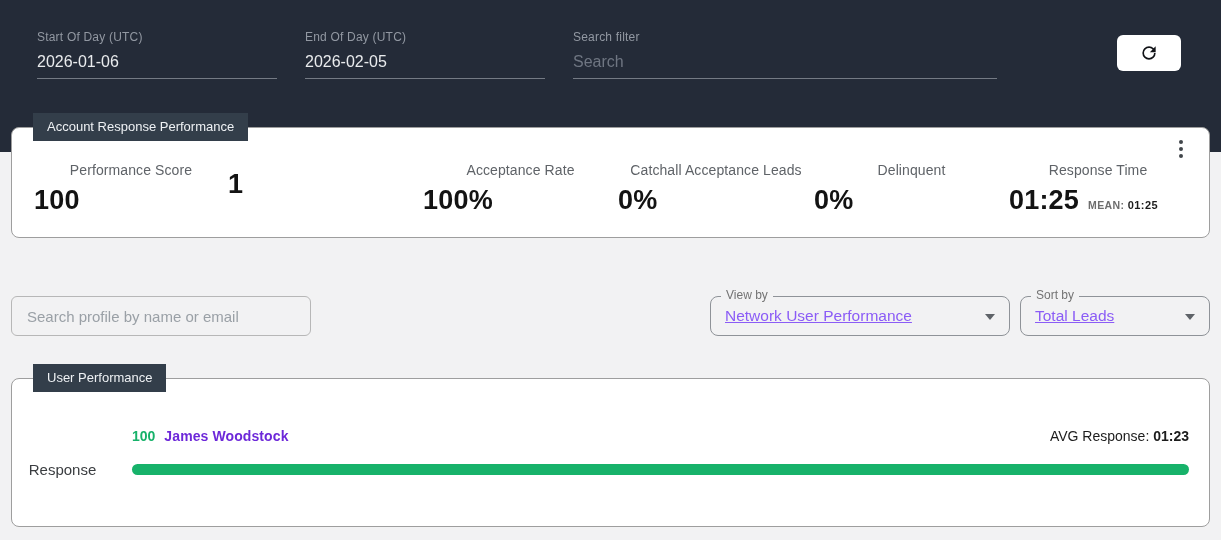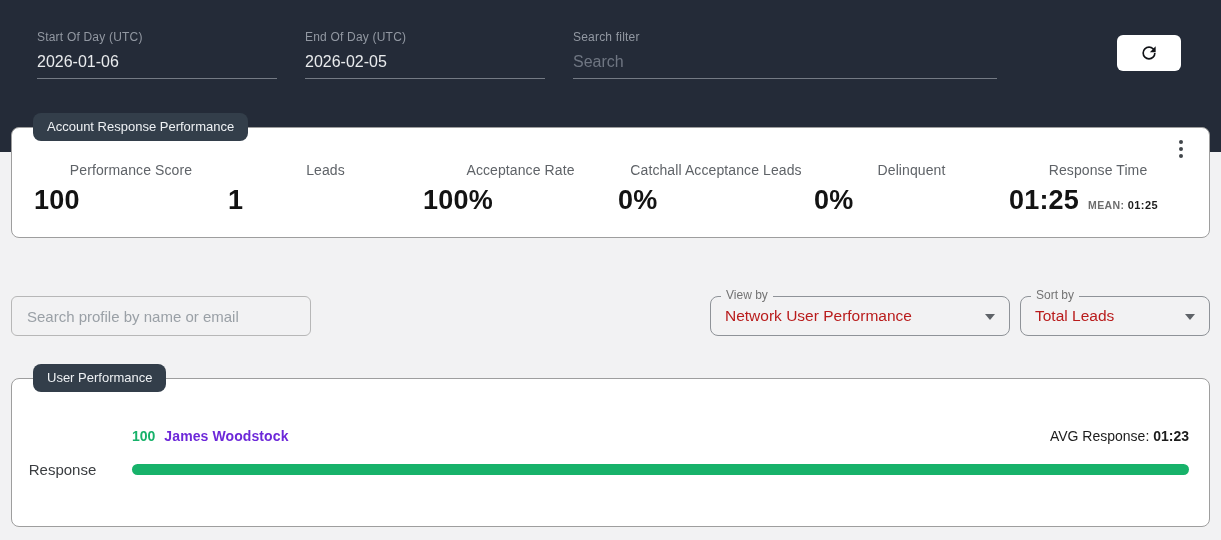--- a/index.html
+++ b/index.html
@@ -71,21 +71,21 @@
   .chip {
     position: absolute;
     top: -15px;
     left: 21px;
     background: #333e4a;
     color: #eef1f4;
     font-size: 13px;
     line-height: 28px;
     height: 28px;
     padding: 0 14px;
-    border-radius: 8px;
+    border-radius: 0;
     white-space: nowrap;
     z-index: 2;
   }
 
   
   .account-card { margin-top: -25px; height: 111px; }
   .metrics {
     display: grid;
     grid-template-columns: 194px 195px 195px 196px 195px 1fr;
     padding: 34px 22px 0 22px;
@@ -163,23 +163,24 @@
     color: #737373;
     background: #f2f2f3;
     padding: 0 5px;
     line-height: 14px;
   }
   .select .svalue {
     display: block;
     line-height: 38px;
     padding: 0 30px 0 14px;
     font-size: 15.5px;
-    color: #b91c1c;
+    color: #8b5cf6;
     white-space: nowrap;
     overflow: hidden;
+    text-decoration: underline;
   }
   .select .arrow {
     position: absolute;
     right: 14px;
     top: 17px;
     width: 0; height: 0;
     border-left: 5px solid transparent;
     border-right: 5px solid transparent;
     border-top: 6px solid #5f6368;
   }
@@ -252,21 +253,20 @@
     <i></i>
       <i></i>
       <i></i>
   </button>
   <div class="metrics">
     <div class="metric">
       <div class="mlabel">Performance Score</div>
       <div class="mvalue">100</div>
     </div>
     <div class="metric">
-      <div class="mlabel">Leads</div>
       <div class="mvalue">1</div>
     </div>
     <div class="metric">
       <div class="mlabel">Acceptance Rate</div>
       <div class="mvalue">100%</div>
     </div>
     <div class="metric">
       <div class="mlabel">Catchall Acceptance Leads</div>
       <div class="mvalue">0%</div>
     </div>

